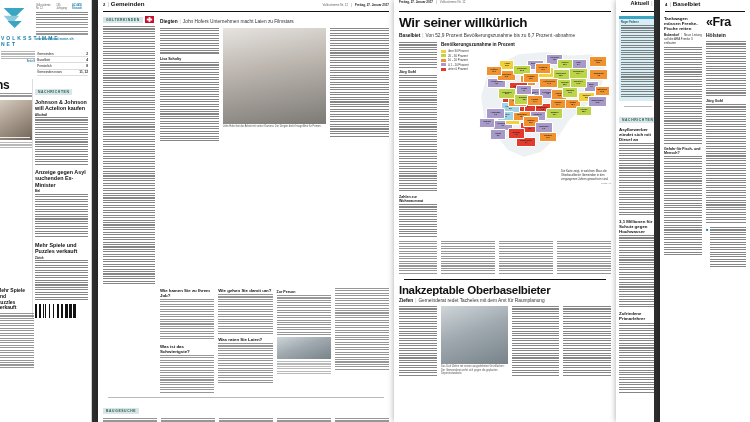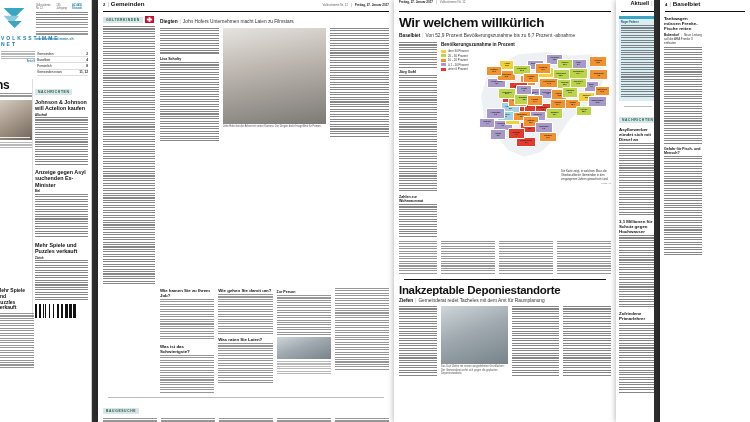--- a/index.html
+++ b/index.html
@@ -274,21 +274,21 @@
   <div class="sheet p3 shadow">
     <div class="pghead" style="justify-content:flex-start;">
       <span class="meta" style="margin-left:0;">
         <span style="font-weight:bold;color:#222;">Freitag, 27. Januar 2017</span>
         <span>|</span>
         <span>Volksstimme Nr. 12</span>
       </span>
     </div>
     <div class="rule"></div>
 
-    <h1 class="hl-main" style="padding:4px 5px 0;">Wir welchem willkürlich</h1>
+    <h1 class="hl-main" style="padding:4px 5px 0;">Wir seiner willkürlich</h1>
     <div class="kicker" style="padding:3px 5px 0;">
       <b>Baselbiet</b><span class="bar">|</span><span>Von 52,9 Prozent Bevölkerungszunahme bis zu 6,7 Prozent -abnahme</span>
     </div>
 
     <div style="display:flex; gap:4px; padding:4px 5px 0;">
 
       <div style="width:38px;">
         <div class="txt dense" style="height:26px;"></div>
         <div class="subhd">Jörg Gohl</div>
         <div class="txt dense" style="height:118px;"></div>
@@ -564,21 +564,21 @@
         </div>
       <div class="col">
           <div class="txt" style="height:34px;"></div>
         </div>
     </div>
 
     <div style="padding:4px 5px 0;">
         <div class="rule"></div>
       </div>
 
-    <h2 class="hl-mid" style="padding:4px 5px 0;">Inakzeptable Deponiestandorte</h2>
+    <h2 class="hl-mid" style="padding:4px 5px 0;">Inakzeptable Oberbaselbieter</h2>
     <div class="kicker" style="padding:2px 5px 0;">
       <b>Ziefen</b><span class="bar">|</span><span>Gemeinderat redet Tacheles mit dem Amt für Raumplanung</span>
     </div>
     <div style="display:flex; gap:4px; padding:3px 5px 0;">
       <div style="width:38px;">
           <div class="txt dense" style="height:70px;"></div>
         </div>
       <div style="flex:1.4;">
         <div class="photo" style="height:58px;"></div>
         <div class="cap-txt">Das Dorf Ziefen mit seinen ausgedehnten Grünflächen: Der Gemeinderat wehrt sich gegen die geplanten Deponiestandorte.</div>
@@ -636,16 +636,27 @@
       <div style="width:38px;">
         <div class="hl-xs">Tankwagen müssen Frenke-Fische retten</div>
         <div class="kicker" style="font-size:3px;margin-top:2px;">
           <b>Bubendorf</b><span class="bar">|</span><span>Neue Leitung soll die ARA Frenke 3 entlasten</span>
         </div>
         <div class="txt dense" style="height:98px;margin-top:2px;"></div>
         <div class="subhd">Gefahr für Fisch- und Mensch?</div>
         <div class="txt dense" style="height:100px;"></div>
       </div>
 
+      <div style="flex:1;">
+        <div class="hl-main" style="font-size:12.5px; letter-spacing:-.4px;">«Fra</div>
+        <div style="font-size:5px;font-weight:bold;color:#111;margin-top:3px;">Hölstein</div>
+        <div class="txt dense" style="height:56px;margin-top:3px;"></div>
+        <div class="subhd">Jörg Gohl</div>
+        <div class="txt dense" style="height:120px;"></div>
+        <div style="display:flex;gap:2px;margin-top:3px;">
+          <span style="font-size:4px;color:#1a7fa8;">■</span>
+          <div class="txt dense" style="flex:1;height:40px;"></div>
+        </div>
+      </div>
     </div>
   </div>
 
 </div>
 
 </body></html>

